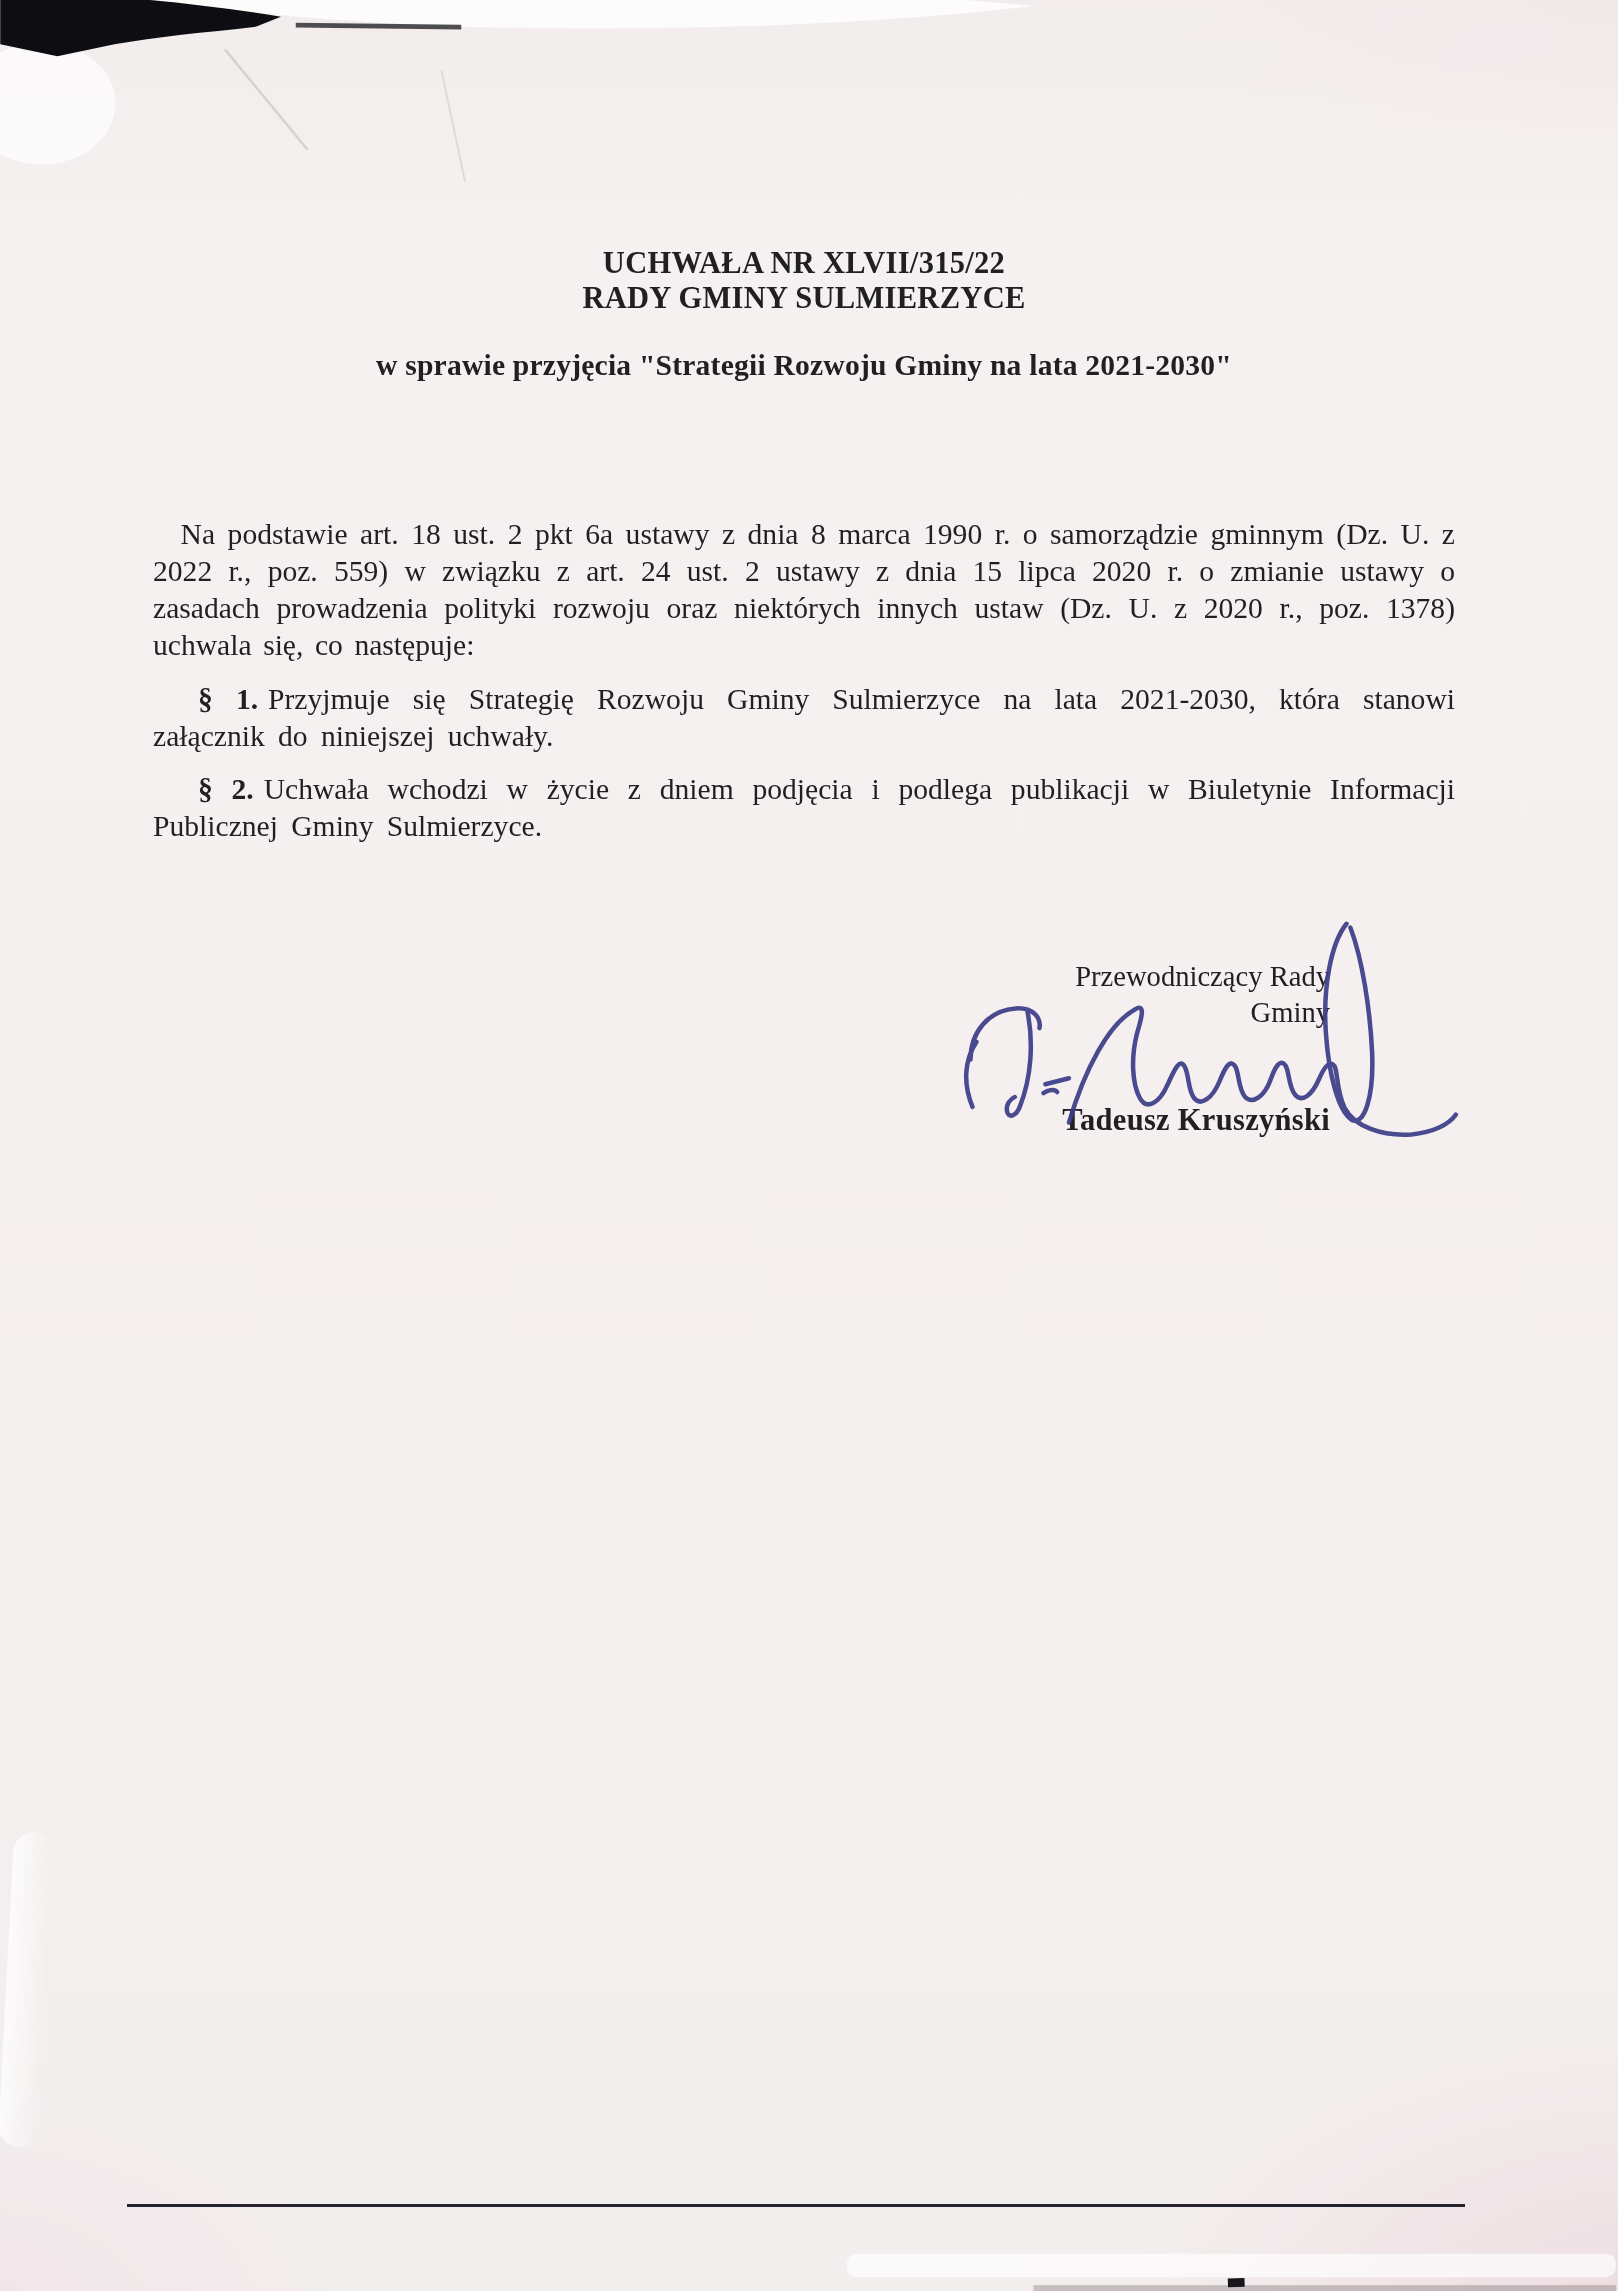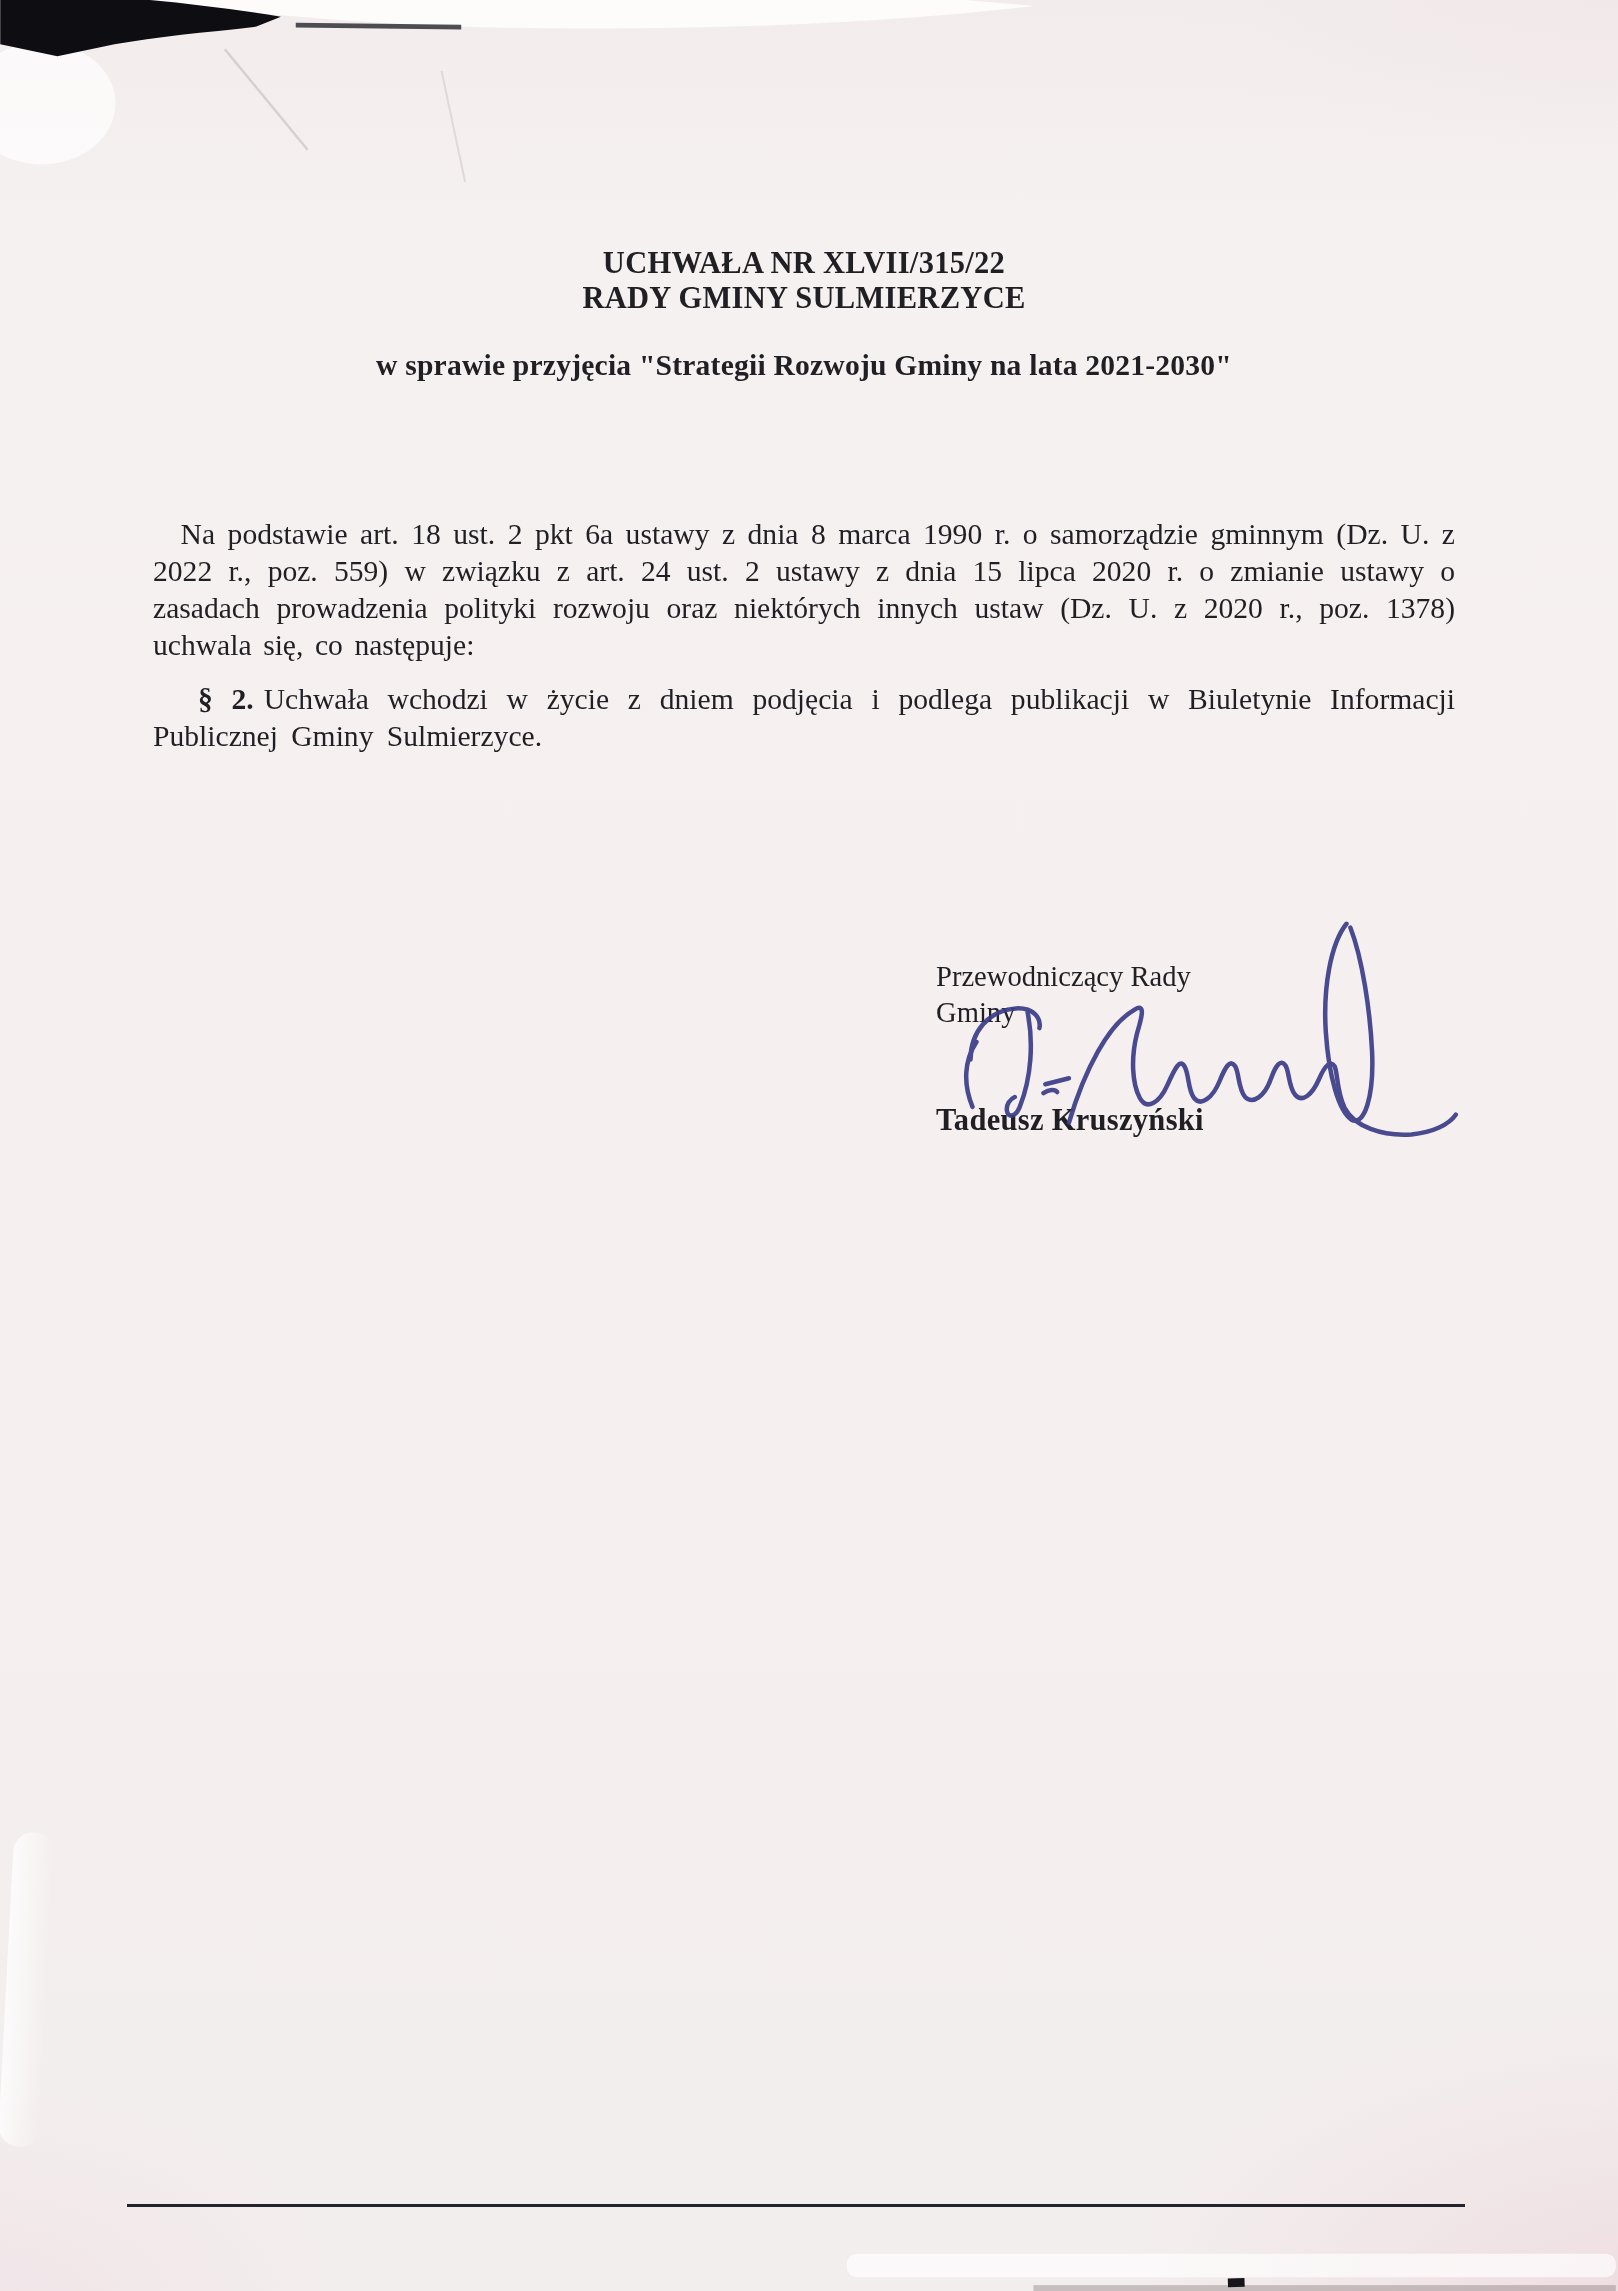--- a/index.html
+++ b/index.html
@@ -35,21 +35,21 @@
     position:absolute;left:153px;top:516px;width:1302px;
     font-size:29.6px;line-height:37px;
     text-align:justify;
   }
   .body-text p{margin:0;word-spacing:0.14em;}
   .preamble{text-indent:27.6px;}
   .section{text-indent:45px;margin-top:16.7px !important;word-spacing:0.2em !important;}
   .section b{margin-right:9.9px;}
   .sig-block{
     position:absolute;left:936px;top:959px;width:394px;
-    text-align:left;font-size:28.6px;line-height:36px;
+    text-align:right;font-size:28.6px;line-height:36px;
   }
   .signer-name{font-weight:bold;font-size:30.5px;margin-top:71px;letter-spacing:0.3px;}
   .sig-ink{position:absolute;left:941px;top:904px;width:561px;height:261px;pointer-events:none;}
   .footer-rule{
     position:absolute;left:127px;top:2204px;width:1338px;height:3px;
     background:#23232e;
   }
   .footer-row{
     position:absolute;left:150px;top:2217px;width:1310px;
     display:flex;justify-content:space-between;
@@ -73,20 +73,21 @@
   <div class="crease-left"></div>
 
   <div class="header">
     <div class="title-line">UCHWAŁA NR XLVII/315/22</div>
     <div class="title-line">RADY GMINY SULMIERZYCE</div>
     <div class="subject-line">w sprawie przyjęcia "Strategii Rozwoju Gminy na lata 2021-2030"</div>
   </div>
 
   <div class="body-text">
     <p class="preamble">Na podstawie art. 18 ust. 2 pkt 6a ustawy z dnia 8 marca 1990 r. o samorządzie gminnym (Dz. U. z 2022 r., poz. 559) w związku z art. 24 ust. 2 ustawy z dnia 15 lipca 2020 r. o zmianie ustawy o zasadach prowadzenia polityki rozwoju oraz niektórych innych ustaw (Dz. U. z 2020 r., poz. 1378) uchwala się, co następuje:</p>
+    <p class="section"><b>§ 1.</b><span>Przyjmuje się Strategię Rozwoju Gminy Sulmierzyce na lata 2021-2030, która stanowi załącznik do niniejszej uchwały.</span></p>
     <p class="section"><b>§ 2.</b><span>Uchwała wchodzi w życie z dniem podjęcia i podlega publikacji w Biuletynie Informacji Publicznej Gminy Sulmierzyce.</span></p>
   </div>
 
   <div class="sig-block">
     <div>Przewodniczący Rady</div>
     <div>Gminy</div>
     <div class="signer-name">Tadeusz Kruszyński</div>
   </div>
 
   <svg class="sig-ink" viewBox="0 0 570 265">

